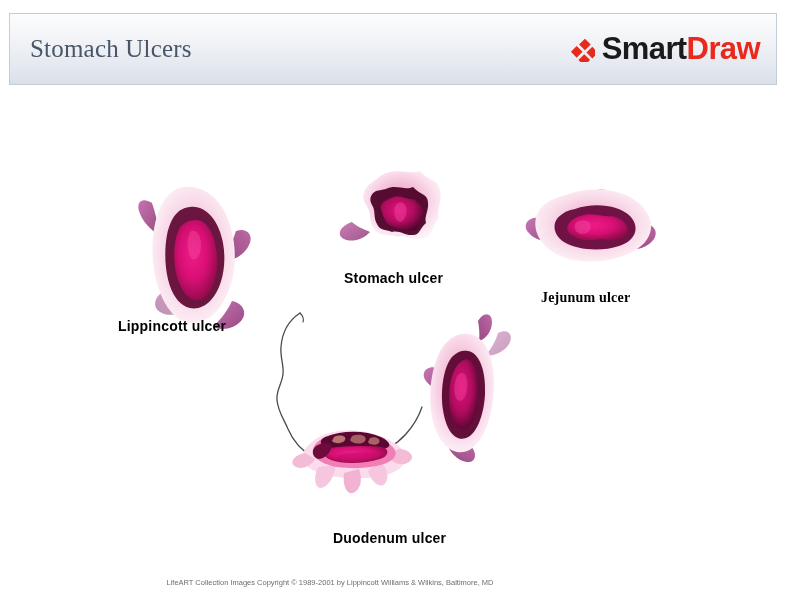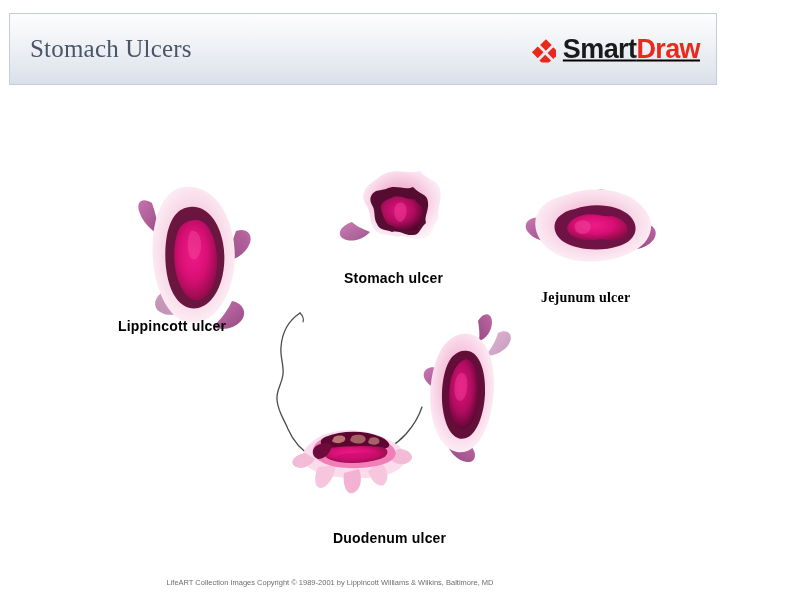--- a/index.html
+++ b/index.html
@@ -13,21 +13,21 @@
     position: relative;
     overflow: hidden;
     font-family: "Liberation Sans", sans-serif;
   }
 
   
   #header-bar {
     position: absolute;
     left: 9px;
     top: 13px;
-    width: 708px;
+    width: 768px;
     height: 72px;
     background: linear-gradient(to bottom, #fdfdfe 0%, #f2f4f7 35%, #e3e8ef 78%, #dae0e9 100%);
     border: 1px solid #c3ccd8;
     box-sizing: border-box;
   }
   #page-title {
     position: absolute;
     left: 20px;
     top: 50%;
     transform: translateY(-50%);
@@ -44,25 +44,24 @@
     right: 16px;
     top: 50%;
     transform: translateY(-50%);
     display: flex;
     align-items: center;
     gap: 7px;
   }
   #logo-mark { width: 26px; height: 26px; display: block; }
   #logo-text {
     font-family: "Liberation Sans", sans-serif;
-    font-size: 27px;
+    font-size: 31px;
     font-weight: bold;
     letter-spacing: -0.6px;
     white-space: nowrap;
-    text-decoration: underline;
   }
   .logo-smart { color: #1a1a1a; }
   .logo-draw  { color: #e8291c; }
 
   
   #diagram {
     position: absolute;
     left: 0;
     top: 85px;
     width: 800px;

